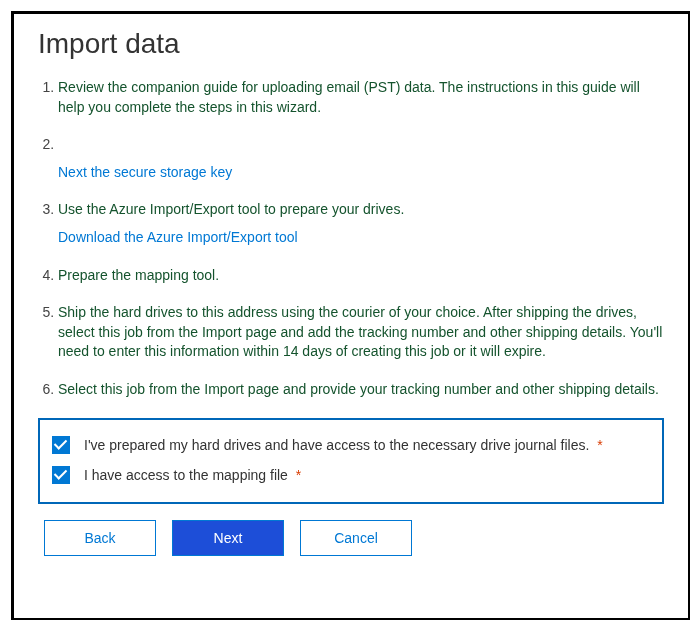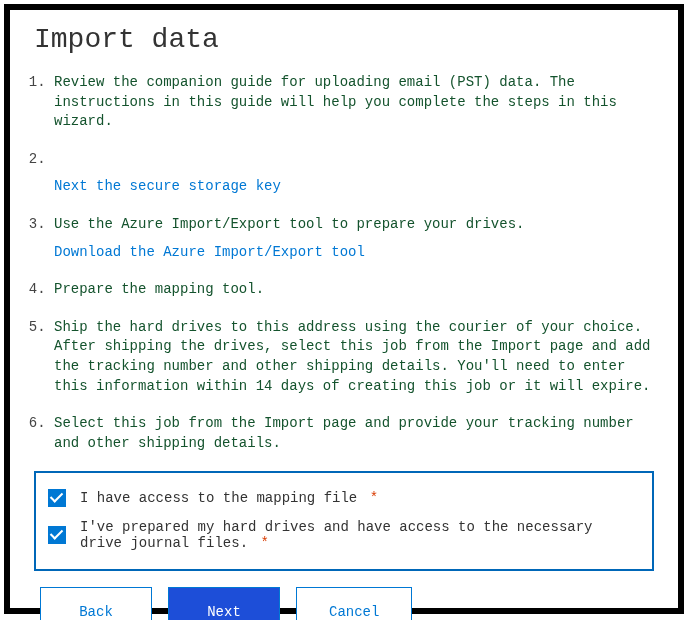--- a/index.html
+++ b/index.html
@@ -9,25 +9,24 @@
     font-size: 14px;
     color: #333;
     background: #fff;
     width: 690px;
     height: 620px;
     overflow: hidden;
   }
   .panel {
     width: 680px;
     height: 610px;
-    margin: 4px;
-    border: 6px solid #000000;
+    margin: 11px;
+    border: 3px solid #000000;
     padding: 14px 24px 16px 24px;
     background: #fff;
-    font-family: Liberation Mono, monospace;
   }
   h1.title {
     font-weight: 300;
     font-size: 28px;
     margin: 0 0 18px 0;
     color: #333;
   }
   ol.steps {
     margin: 0;
     padding: 0 0 0 20px;
@@ -76,21 +75,21 @@
   }
   .req { color: #d83b01; margin-left: 4px; }
   .btn-row {
     display: flex;
     gap: 16px;
     margin-top: 4px;
     padding-left: 6px;
   }
   button.btn {
     min-width: 112px;
-    height: 50px;
+    height: 36px;
     font-family: inherit;
     font-size: 14px;
     border: 1px solid #0078d4;
     background: #fff;
     color: #0078d4;
     cursor: pointer;
     padding: 0 32px;
   }
   button.btn.primary {
     background: #1d4ed8;
@@ -124,28 +123,28 @@
     </li>
     <li>
       <span class="step-text">Select this job from the Import page and provide your tracking number and other shipping details.</span>
     </li>
   </ol>
 
   <div class="confirm-box">
     <div class="cb-row">
       <span class="cb" role="checkbox" aria-checked="true"></span>
       <span>
-        <span>I have access to the mapping file</span>
+        <span>I've prepared my hard drives and have access to the necessary drive journal files.</span>
         <span class="req">*</span>
       </span>
     </div>
     <div class="cb-row">
       <span class="cb" role="checkbox" aria-checked="true"></span>
       <span>
-        <span>I've prepared my hard drives and have access to the necessary drive journal files.</span>
+        <span>I have access to the mapping file</span>
         <span class="req">*</span>
       </span>
     </div>
   </div>
 
   <div class="btn-row">
     <button class="btn">Back</button>
     <button class="btn primary">Next</button>
     <button class="btn">Cancel</button>
   </div>

